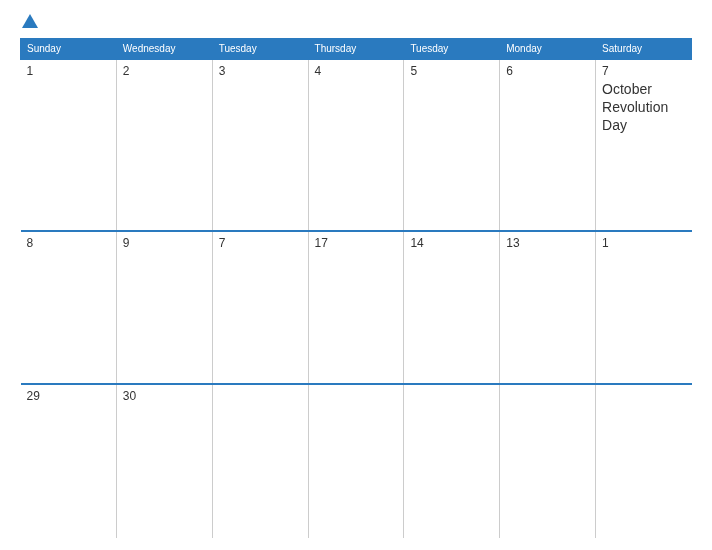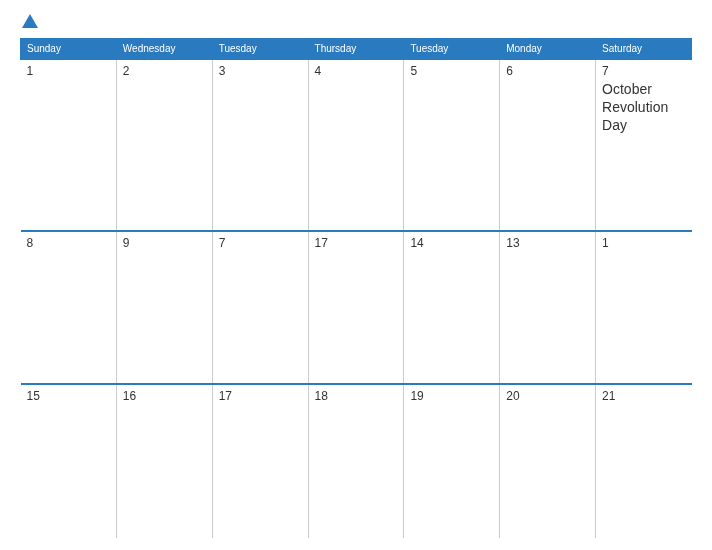--- a/index.html
+++ b/index.html
@@ -190,38 +190,38 @@
           <td>
             <span class="day-num">14</span>
           </td>
           <td>
             <span class="day-num">13</span>
           </td>
           <td>
             <span class="day-num">1</span>
           </td>
         </tr>
-        <tr>
-          <td>
-            <span class="day-num">15</span>
-          </td>
-          <td>
-            <span class="day-num">16</span>
-          </td>
-          <td>
-            <span class="day-num">17</span>
-          </td>
-          <td>
-            <span class="day-num">18</span>
-          </td>
-          <td>
-            <span class="day-num">19</span>
-          </td>
-          <td>
-            <span class="day-num">20</span>
-          </td>
-          <td>
-            <span class="day-num">21</span>
+        <tr class="last-row">
+          <td>
+            <span class="day-num">29</span>
+          </td>
+          <td>
+            <span class="day-num">30</span>
+          </td>
+          <td>
+            <span class="day-num empty"></span>
+          </td>
+          <td>
+            <span class="day-num empty"></span>
+          </td>
+          <td>
+            <span class="day-num empty"></span>
+          </td>
+          <td>
+            <span class="day-num empty"></span>
+          </td>
+          <td>
+            <span class="day-num empty"></span>
           </td>
         </tr>
       </tbody>
   </table>
 </div>
 
 </body></html>

